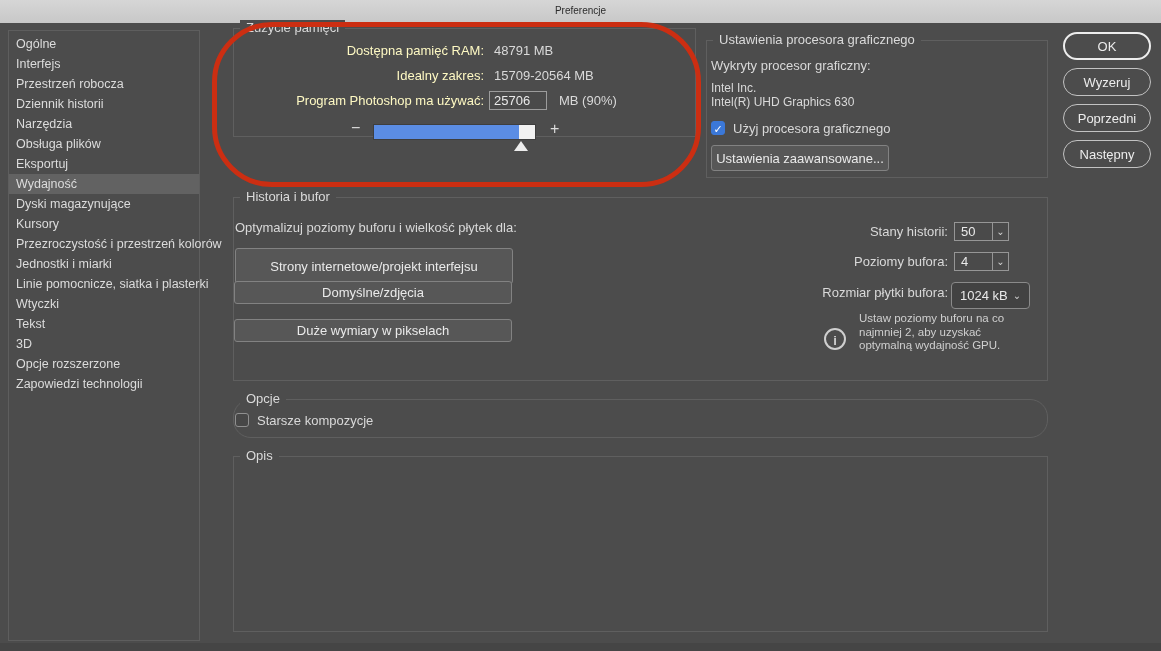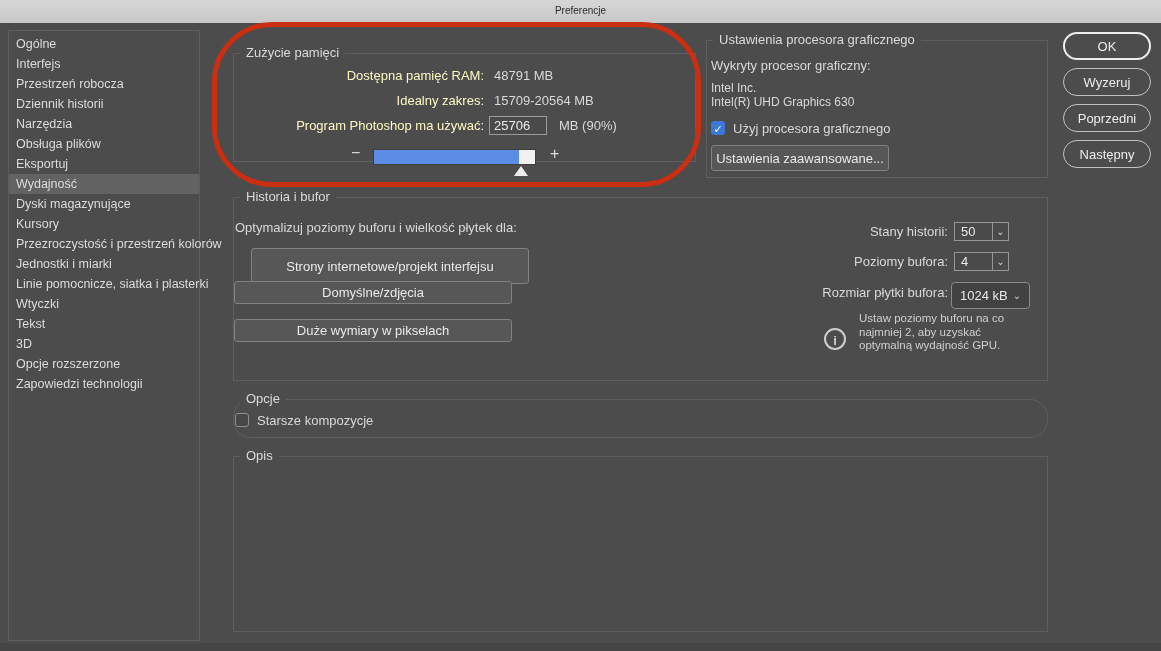--- a/index.html
+++ b/index.html
@@ -139,21 +139,21 @@
   <div class="side-item">Przezroczystość i przestrzeń kolorów</div>
   <div class="side-item">Jednostki i miarki</div>
   <div class="side-item">Linie pomocnicze, siatka i plasterki</div>
   <div class="side-item">Wtyczki</div>
   <div class="side-item">Tekst</div>
   <div class="side-item">3D</div>
   <div class="side-item">Opcje rozszerzone</div>
   <div class="side-item">Zapowiedzi technologii</div>
 </div>
 
-<div class="group" style="left:233px; top:53px; width:463px; height:109px;">
+<div class="group" style="left:233px; top:28px; width:463px; height:109px;">
   <div class="group-legend">Zużycie pamięci</div>
   <div class="mem-label" style="left:0; top:14px;">Dostępna pamięć RAM:</div>
   <div class="mem-value" style="left:260px; top:14px;">48791 MB</div>
   <div class="mem-label" style="left:0; top:39px;">Idealny zakres:</div>
   <div class="mem-value" style="left:260px; top:39px;">15709-20564 MB</div>
   <div class="mem-label" style="left:0; top:64px;">Program Photoshop ma używać:</div>
   <input class="mem-input" style="left: 255px; top: 62px;" value="25706">
   <div class="mem-value" style="left:325px; top:64px;">MB (90%)</div>
   <div class="slider-sign" style="left:117px; top:90px;">−</div>
   <div class="slider-track" style="left:139px; top:95px;">
@@ -174,21 +174,21 @@
 </div>
 
 <div class="pill-btn default" style="top:32px;">OK</div>
 <div class="pill-btn" style="top:68px;">Wyzeruj</div>
 <div class="pill-btn" style="top:104px;">Poprzedni</div>
 <div class="pill-btn" style="top:140px;">Następny</div>
 
 <div class="group" style="left:233px; top:197px; width:815px; height:184px;">
   <div class="group-legend">Historia i bufor</div>
   <div class="gpu-text" style="left:1px; top:22px;">Optymalizuj poziomy buforu i wielkość płytek dla:</div>
-  <div class="btn-dark" style="left:17px; top:50px;  width:278px; height:36px;">Strony internetowe/projekt interfejsu</div>
+  <div class="btn-dark" style="left:1px; top:50px;  width:278px; height:36px;">Strony internetowe/projekt interfejsu</div>
   <div class="btn-dark" style="left:0; top:83px;  width:278px; height:23px;">Domyślne/zdjęcia</div>
   <div class="btn-dark" style="left:0; top:121px; width:278px; height:23px;">Duże wymiary w pikselach</div>
 
   <div class="hist-label-right" style="left:400px; top:26px;">Stany historii:</div>
   <div class="dropdown" style="left:720px; top:24px; width:55px;">
     <span class="dd-value">50</span>
     <span class="dd-arrow">⌄</span>
   </div>
 
   <div class="hist-label-right" style="left:400px; top:56px;">Poziomy bufora:</div>

